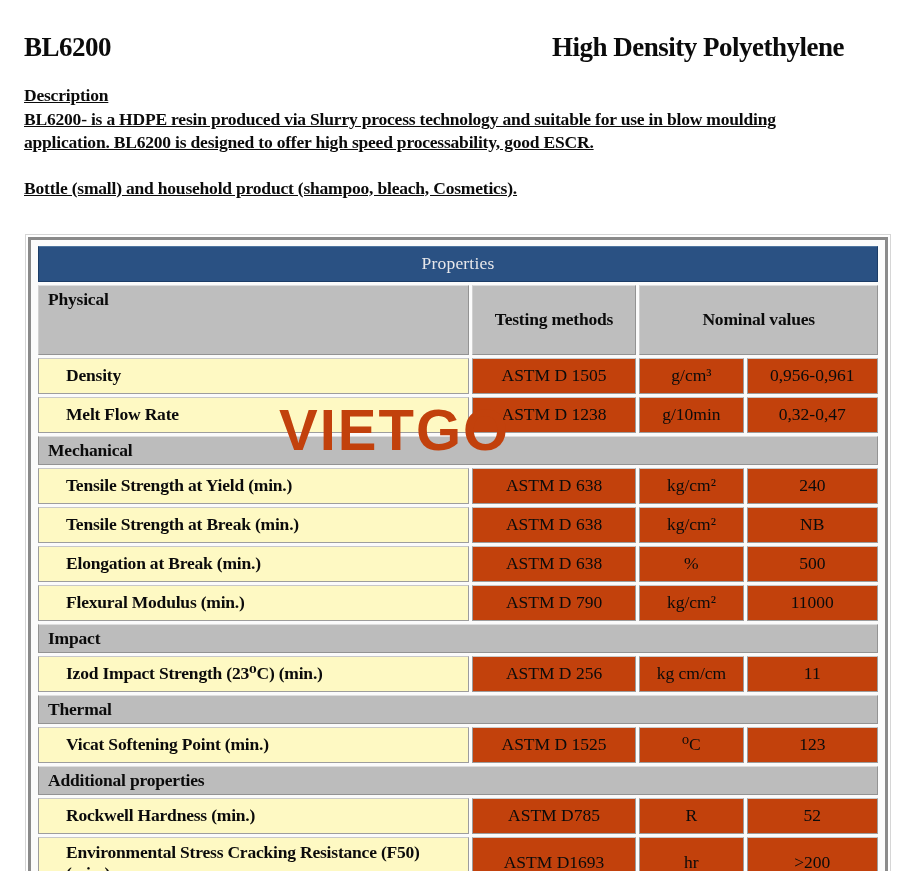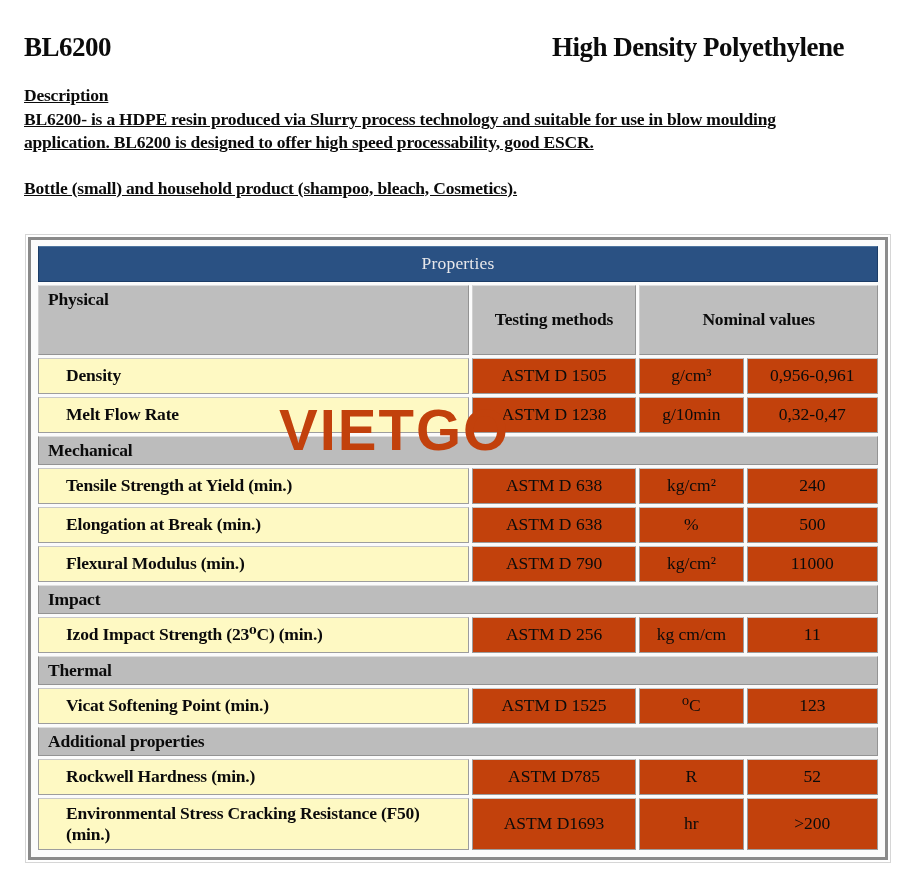--- a/index.html
+++ b/index.html
@@ -179,20 +179,26 @@
     <td class="sec" colspan="4">Mechanical</td>
   </tr>
 
   <tr>
     <td class="prop">Tensile Strength at Yield (min.)</td>
     <td class="cellc">ASTM D 638</td>
     <td class="cellc">kg/cm²</td>
     <td class="cellc">240</td>
   </tr>
 
+  <tr>
+    <td class="prop">Tensile Strength at Break (min.)</td>
+    <td class="cellc">ASTM D 638</td>
+    <td class="cellc">kg/cm²</td>
+    <td class="cellc">NB</td>
+  </tr>
 
   <tr>
     <td class="prop">Elongation at Break (min.)</td>
     <td class="cellc">ASTM D 638</td>
     <td class="cellc">%</td>
     <td class="cellc">500</td>
   </tr>
 
   <tr>
     <td class="prop">Flexural Modulus (min.)</td>

